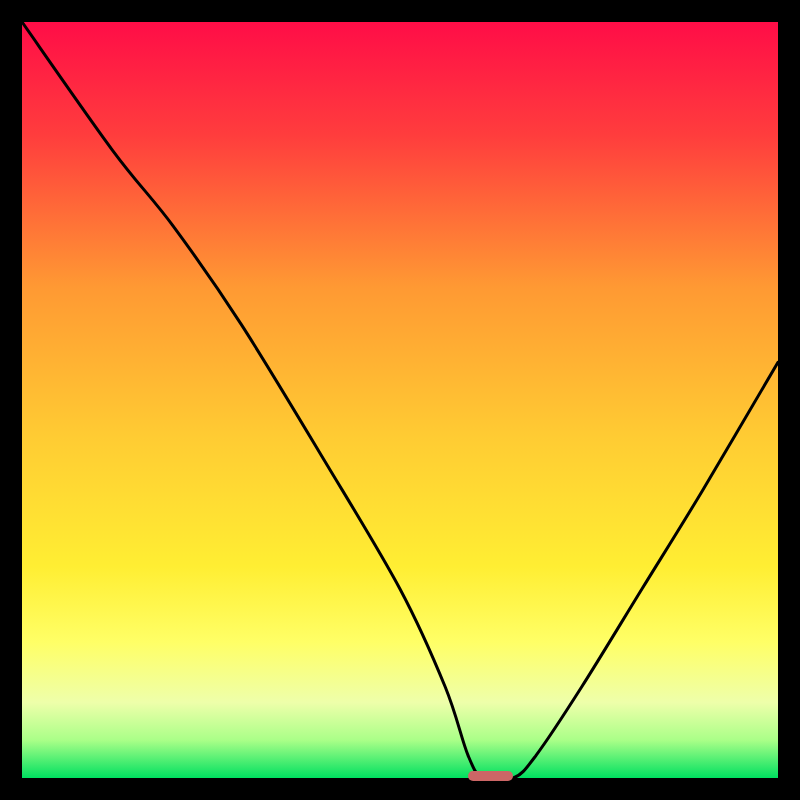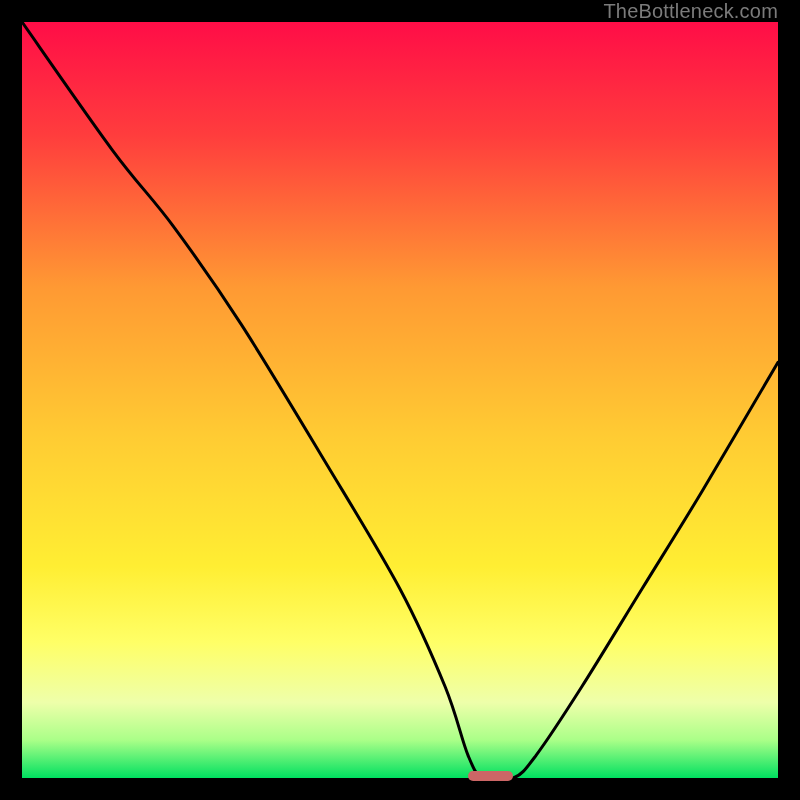--- a/index.html
+++ b/index.html
@@ -76,14 +76,13 @@
       <rect x="0" y="0" width="756" height="756" fill="url(#bg-grad)"></rect>
     </svg>
 
     <svg class="curve-svg" viewBox="0 0 756 756" preserveAspectRatio="none">
       <path id="curve-path" d="M 0 0 C 15.12 21.419999999999998, 65.52 94.49999999999997, 90.72 128.51999999999998 C 115.92 162.54, 129.78000000000003 175.14, 151.20000000000002 204.12 C 172.62 233.10000000000002, 194.03999999999996 263.34000000000003, 219.23999999999998 302.40000000000003 C 244.44 341.46000000000004, 275.94000000000005 394.38, 302.40000000000003 438.48 C 328.86 482.58000000000004, 357.84000000000003 529.2, 378 567 C 398.15999999999997 604.8, 412.02000000000004 637.56, 423.36 665.28 C 434.7 693, 439.73999999999995 718.2, 446.03999999999996 733.32 C 452.34 748.44, 453.59999999999997 752.22, 461.15999999999997 756 C 468.71999999999997 759.78, 482.58000000000004 759.78, 491.40000000000003 756 C 500.22 752.22, 502.74000000000007 748.44, 514.08 733.32 C 525.4200000000001 718.2, 541.8 693, 559.4399999999999 665.28 C 577.0799999999999 637.56, 599.76 599.76, 619.92 567 C 640.0799999999999 534.24, 657.72 506.52, 680.4 468.71999999999997 C 703.0799999999999 430.91999999999996, 743.4 361.62, 756 340.2" fill="none" stroke-width="3" stroke-linecap="round" stroke-linejoin="round" stroke="#000000"></path>
     </svg>
 
     <div class="marker" id="marker" style="left: 446.04px; width: 45.36px; top: 749px; background: rgb(204, 102, 102);"></div>
   </div>
 
-  <div class="watermark">TheBottleneck.com</div>
 </div>
 
 </body></html>

